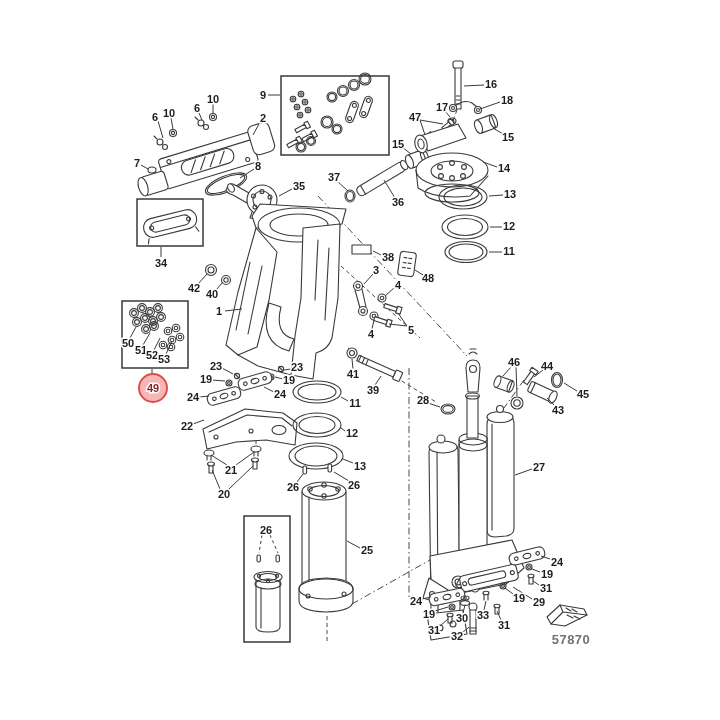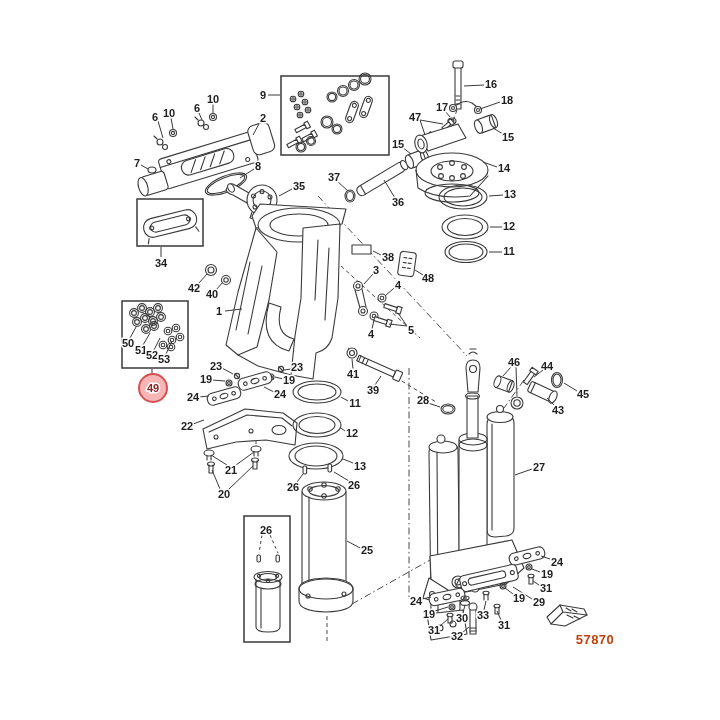--- a/index.html
+++ b/index.html
@@ -11,22 +11,22 @@
   .p .pf{fill:#ffffff;}
   .thick{stroke-width:2;}
   .box{stroke:#3a3a3a;stroke-width:1.5;fill:none;}
   .leader{stroke:#3a3a3a;stroke-width:1;fill:none;}
   .leader.dash{stroke-dasharray:3 3;}
   .axis{stroke:#4a4a4a;stroke-width:1;fill:none;}
   .axis.dashdot{stroke-dasharray:7 3 1.5 3;}
   .axis.dashed{stroke-dasharray:4 3;}
   .lbl{font:700 11px "Liberation Sans", sans-serif;fill:#1e1e1e;
        paint-order:stroke;stroke:#ffffff;stroke-width:3px;}
-  .partno{position:absolute;left:567px;top:632px;width:56px;text-align:center;
-          font:700 13px "Liberation Sans", sans-serif;color:#c2410c;letter-spacing:.5px;}
+  .partno{position:absolute;left:543px;top:632px;width:56px;text-align:center;
+          font:700 13px "Liberation Sans", sans-serif;color:#737373;letter-spacing:.5px;}
 </style>
 </head>
 <body>
 
 <div class="stage">
   <svg width="720" height="720" viewBox="0 0 720 720">
     <g id="axes">
         <line x1="318" y1="196" x2="467" y2="356" class="axis dashdot"></line>
         <line x1="409" y1="368" x2="409" y2="600" class="axis dashdot"></line>
         <line x1="352" y1="604" x2="430" y2="560" class="axis dashdot"></line>

